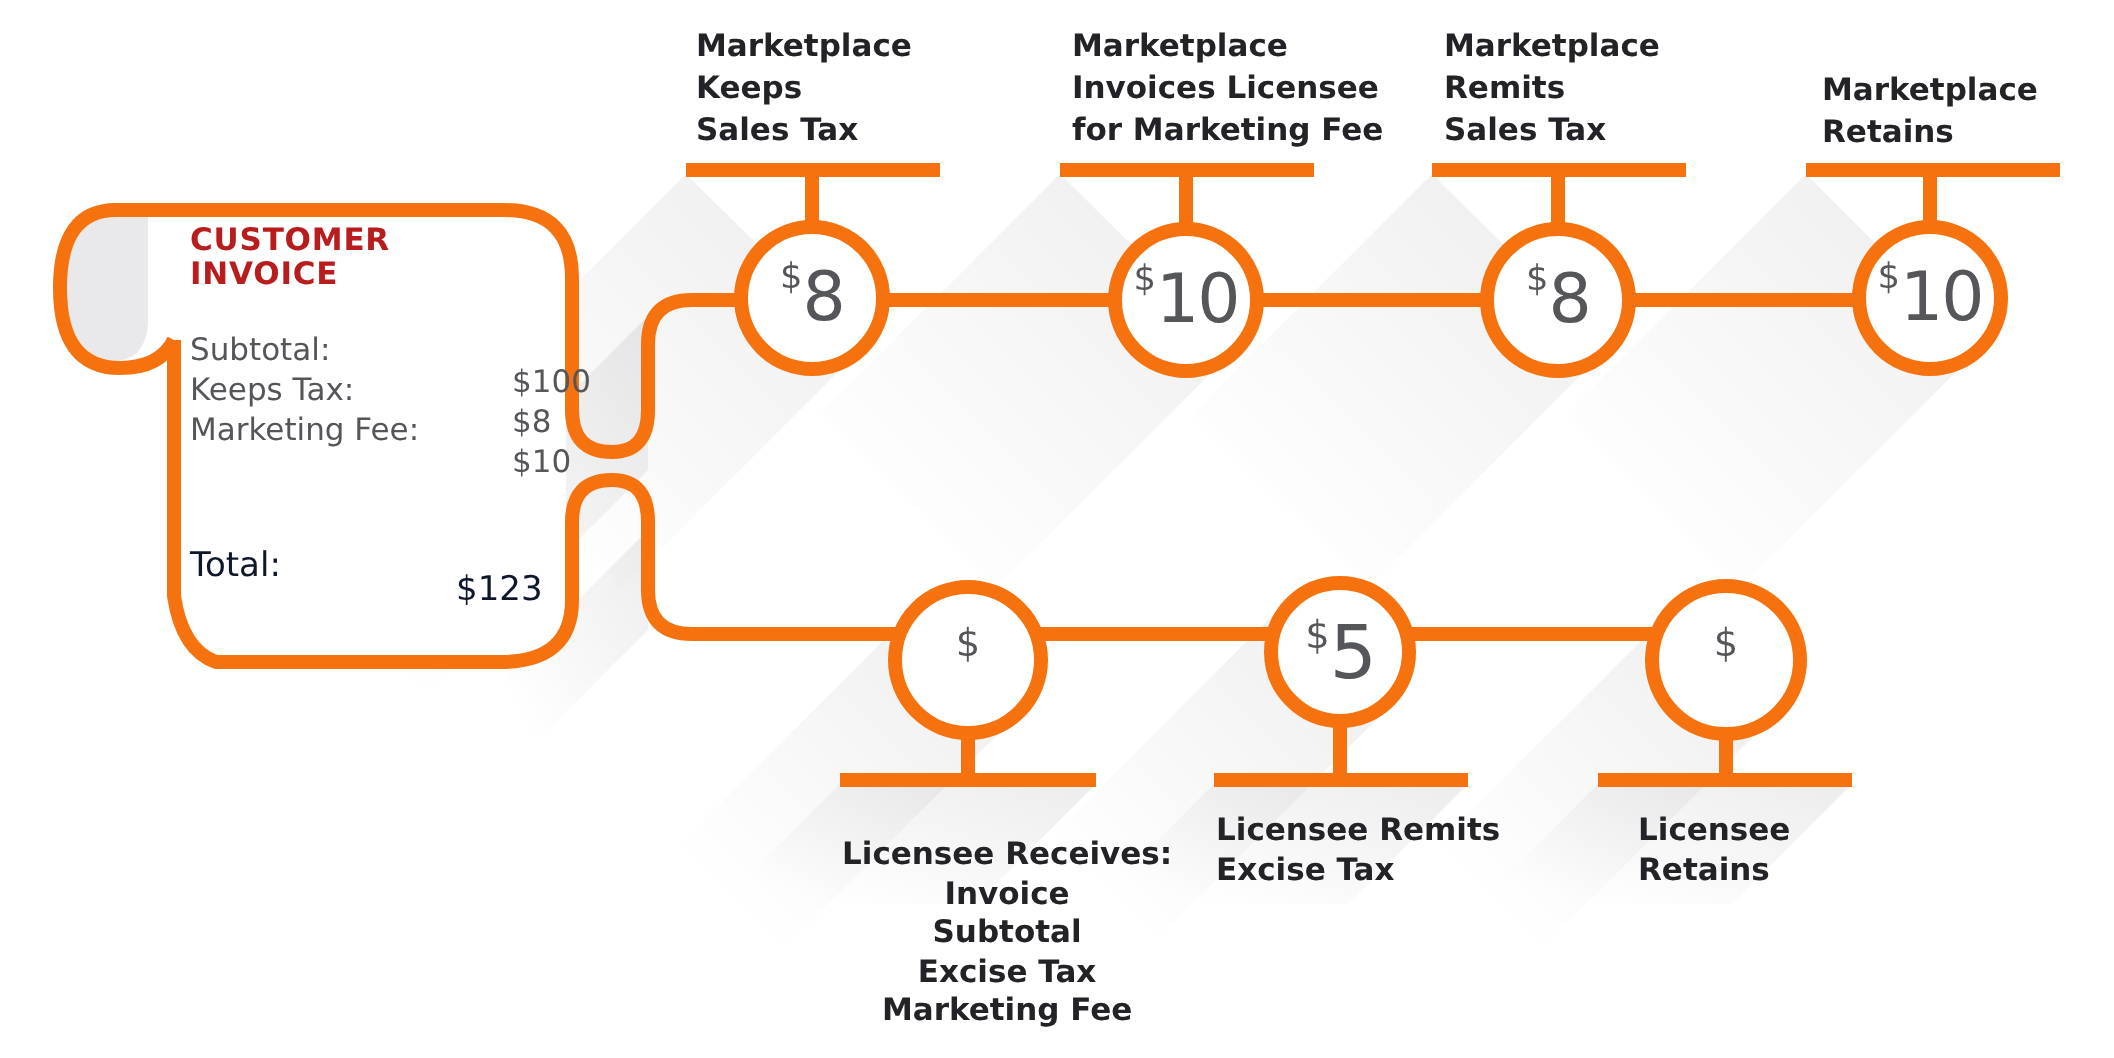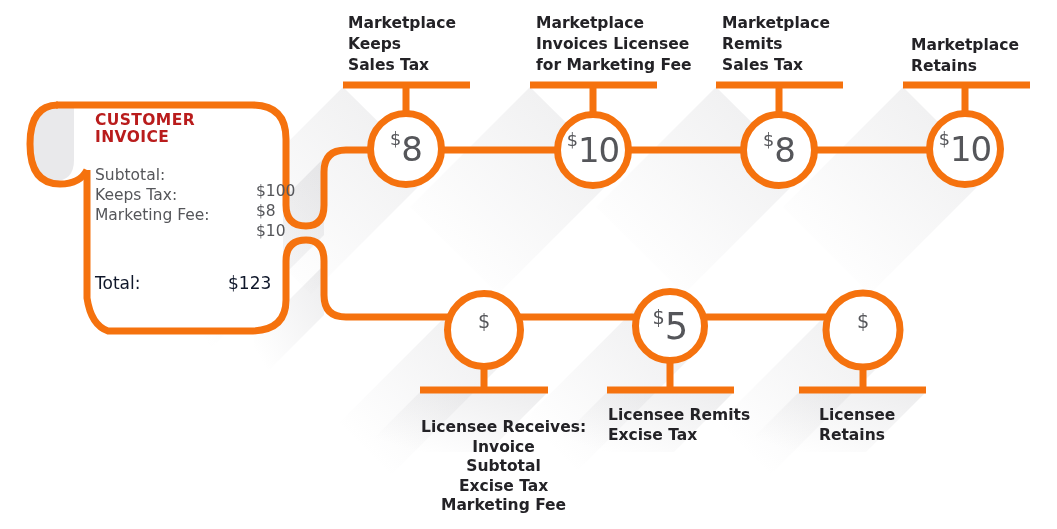--- a/index.html
+++ b/index.html
@@ -32,21 +32,21 @@
   .amount.sz-big{font-size:37px;}
   .invoice-title{
     position:absolute;left:95px;top:112px;width:120px;color:#b91c1c;font-weight:bold;
     font-size:15.5px;line-height:17px;letter-spacing:0.4px;
   }
   .invoice-items{position:absolute;left:95px;top:166px;width:180px;}
   .inv-row{position:relative;height:20px;font-size:15.5px;color:var(--text-gray);}
   .inv-row .val{position:absolute;left:133px;top:16px;margin-left:28px;}
   .inv-total{position:absolute;left:95px;top:273px;width:180px;height:20px;font-size:17px;
     color:#0f172a;font-weight:normal;}
-  .inv-total .val{position:absolute;left:133px;top:0;}
+  .inv-total .val{position:absolute;left:133px;top:12px;}
 </style>
 </head>
 <body>
 
 <div class="stage">
 
   <svg width="1057" height="529" viewBox="0 0 1057 529">
     <defs>
       <linearGradient id="shadowGrad" x1="1" y1="0" x2="0" y2="1">
         <stop offset="0" stop-color="#8B8B93" stop-opacity="0.16"></stop>

